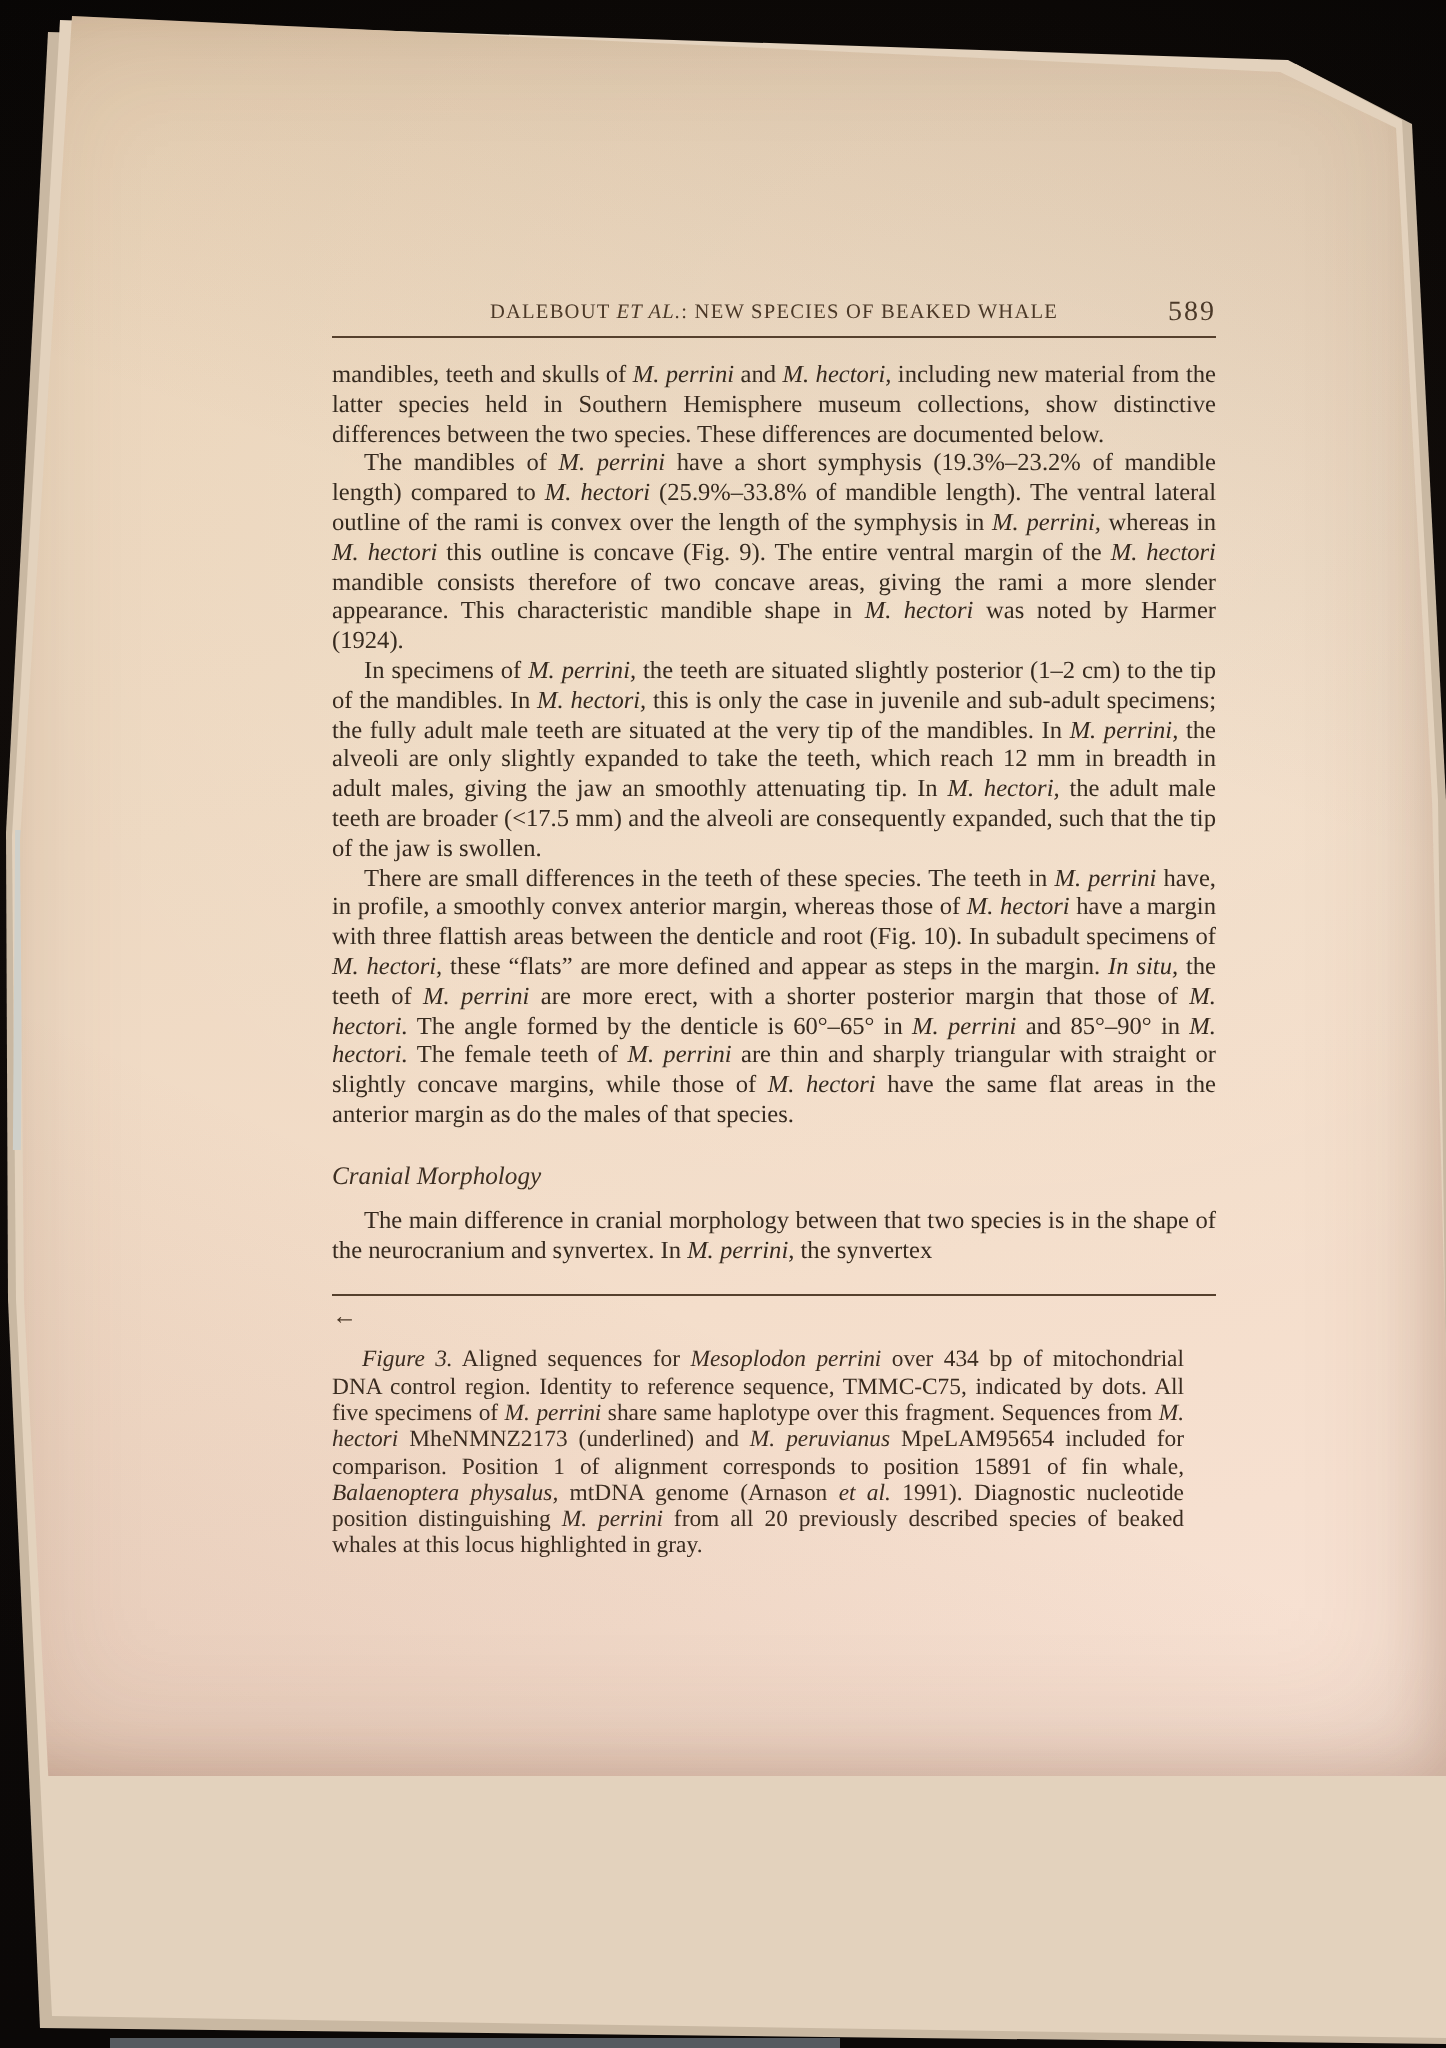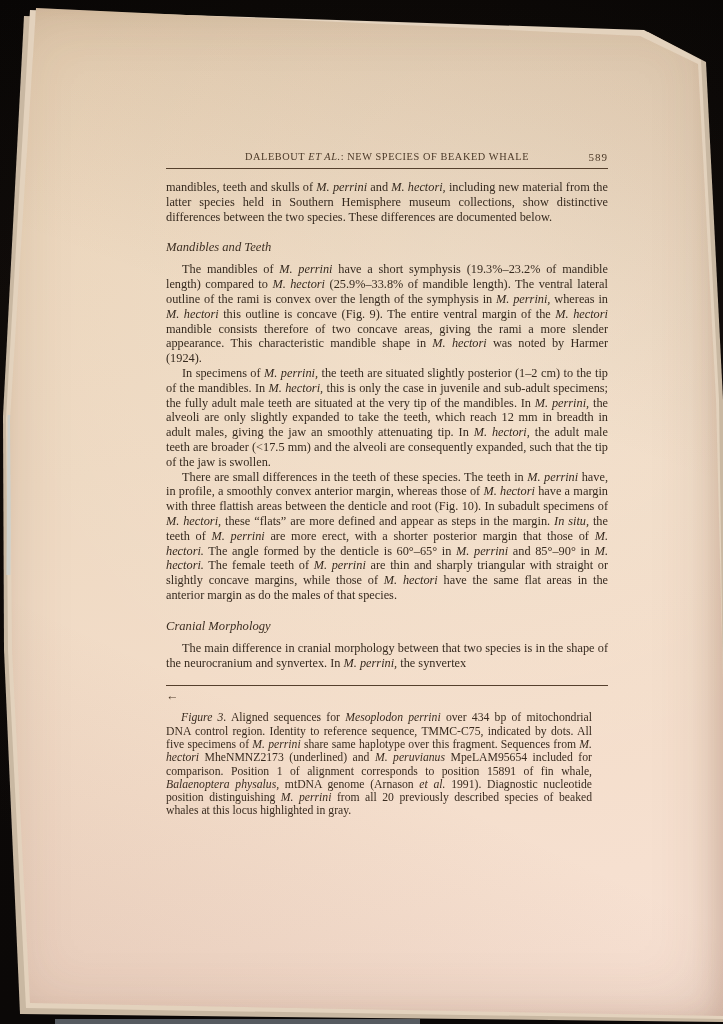--- a/index.html
+++ b/index.html
@@ -23,41 +23,41 @@
     left:0;top:0;width:723px;height:1024px;background:#e3d2bd;
     clip-path:polygon(30px 10px,644px 30px,701px 60px,719px 400px,723px 690px,723px 1019px,26px 1008px,8px 650px,6px 418px);
   }
   .sheet-edge-3{
     left:7px;top:415px;width:4px;height:160px;background:#cfd0ca;transform:rotate(0.4deg);
   }
   .table-sliver{
     position:absolute;left:55px;bottom:0;width:365px;height:5px;background:#70777f;opacity:0.75;
   }
   .page{
-    position:absolute;left:0;top:0;width:723px;height:1024px;
+    position:absolute;left:0;top:0;width:723px;height:888px;
     clip-path:polygon(36px 8px,640px 36px,698px 64px,716px 400px,723px 680px,723px 1016px,30px 1003px,12px 650px,10px 420px);
     background:
       radial-gradient(120% 80% at 68% 30%, rgba(255,250,240,0.22), rgba(0,0,0,0) 58%),
       linear-gradient(200deg, rgba(90,55,25,0.14), rgba(0,0,0,0) 38%),
       linear-gradient(25deg, rgba(130,70,45,0.14), rgba(0,0,0,0) 32%),
       linear-gradient(168deg,#e8d2b6 0%,#eed9c2 42%,#f4decb 70%,#f8e2d5 100%);
   }
   .page-shading{
     position:absolute;inset:0;
     box-shadow:inset 0 0 70px rgba(95,60,30,0.22), inset -6px -4px 24px rgba(140,85,60,0.18);
     pointer-events:none;
   }
   .content{position:absolute;left:166px;top:150px;width:442px;color:#372a1e;}
   .pagehead{position:relative;height:14px;}
   .running-head{
     text-align:center;font-size:10.3px;letter-spacing:0.6px;color:#4b3928;line-height:14px;
   }
   .running-head .it{font-style:italic;}
   .page-number{
-    position:absolute;right:0;top:0;font-size:11px;color:#4b3928;line-height:14px;letter-spacing:1px;
+    position:absolute;right:0;top:0;font-size:14px;color:#4b3928;line-height:14px;letter-spacing:1px;
   }
   .header-rule{border-top:1.4px solid #55402d;margin-top:4px;}
   .para{
     margin:0;font-size:12.3px;line-height:14.8px;text-align:justify;color:#362a1f;
   }
   .para.first{margin-top:11px;}
   .indent{text-indent:16px;}
   .it{font-style:italic;}
   .sec{
     margin:16px 0 7px 0;font-size:12.6px;font-weight:normal;font-style:italic;color:#3d2f22;
@@ -81,21 +81,20 @@
     <div class="content">
 
       <div class="pagehead">
         <div class="running-head"><span>DALEBOUT </span><span class="it">ET AL.</span><span>: NEW SPECIES OF BEAKED WHALE</span></div>
         <div class="page-number">589</div>
       </div>
       <div class="header-rule"></div>
 
       <p class="para first"><span>mandibles, teeth and skulls of </span><span class="it">M. perrini</span><span> and </span><span class="it">M. hectori,</span><span> including new material from the latter species held in Southern Hemisphere museum collections, show distinctive differences between the two species. These differences are documented below.</span></p>
 
-      <h2 class="sec">Mandibles and Teeth</h2>
       <p class="para indent"><span>The mandibles of </span><span class="it">M. perrini</span><span> have a short symphysis (19.3%–23.2% of mandible length) compared to </span><span class="it">M. hectori</span><span> (25.9%–33.8% of mandible length). The ventral lateral outline of the rami is convex over the length of the symphysis in </span><span class="it">M. perrini,</span><span> whereas in </span><span class="it">M. hectori</span><span> this outline is concave (Fig. 9). The entire ventral margin of the </span><span class="it">M. hectori</span><span> mandible consists therefore of two concave areas, giving the rami a more slender appearance. This characteristic mandible shape in </span><span class="it">M. hectori</span><span> was noted by Harmer (1924).</span></p>
       <p class="para indent"><span>In specimens of </span><span class="it">M. perrini,</span><span> the teeth are situated slightly posterior (1–2 cm) to the tip of the mandibles. In </span><span class="it">M. hectori,</span><span> this is only the case in juvenile and sub-adult specimens; the fully adult male teeth are situated at the very tip of the mandibles. In </span><span class="it">M. perrini,</span><span> the alveoli are only slightly expanded to take the teeth, which reach 12 mm in breadth in adult males, giving the jaw an smoothly attenuating tip. In </span><span class="it">M. hectori,</span><span> the adult male teeth are broader (&lt;17.5 mm) and the alveoli are consequently expanded, such that the tip of the jaw is swollen.</span></p>
       <p class="para indent"><span>There are small differences in the teeth of these species. The teeth in </span><span class="it">M. perrini</span><span> have, in profile, a smoothly convex anterior margin, whereas those of </span><span class="it">M. hectori</span><span> have a margin with three flattish areas between the denticle and root (Fig. 10). In subadult specimens of </span><span class="it">M. hectori,</span><span> these “flats” are more defined and appear as steps in the margin. </span><span class="it">In situ,</span><span> the teeth of </span><span class="it">M. perrini</span><span> are more erect, with a shorter posterior margin that those of </span><span class="it">M. hectori.</span><span> The angle formed by the denticle is 60°–65° in </span><span class="it">M. perrini</span><span> and 85°–90° in </span><span class="it">M. hectori.</span><span> The female teeth of </span><span class="it">M. perrini</span><span> are thin and sharply triangular with straight or slightly concave margins, while those of </span><span class="it">M. hectori</span><span> have the same flat areas in the anterior margin as do the males of that species.</span></p>
 
       <h2 class="sec">Cranial Morphology</h2>
       <p class="para indent"><span>The main difference in cranial morphology between that two species is in the shape of the neurocranium and synvertex. In </span><span class="it">M. perrini,</span><span> the synvertex</span></p>
 
       <div class="fn-rule"></div>
       <div class="fn-arrow">←</div>
       <p class="caption"><span class="it">Figure 3.</span><span>  Aligned sequences for </span><span class="it">Mesoplodon perrini</span><span> over 434 bp of mitochondrial DNA control region. Identity to reference sequence, TMMC-C75, indicated by dots. All five specimens of </span><span class="it">M. perrini</span><span> share same haplotype over this fragment. Sequences from </span><span class="it">M. hectori</span><span> MheNMNZ2173 (underlined) and </span><span class="it">M. peruvianus</span><span> MpeLAM95654 included for comparison. Position 1 of alignment corresponds to position 15891 of fin whale, </span><span class="it">Balaenoptera physalus,</span><span> mtDNA genome (Arnason </span><span class="it">et al.</span><span> 1991). Diagnostic nucleotide position distinguishing </span><span class="it">M. perrini</span><span> from all 20 previously described species of beaked whales at this locus highlighted in gray.</span></p>

